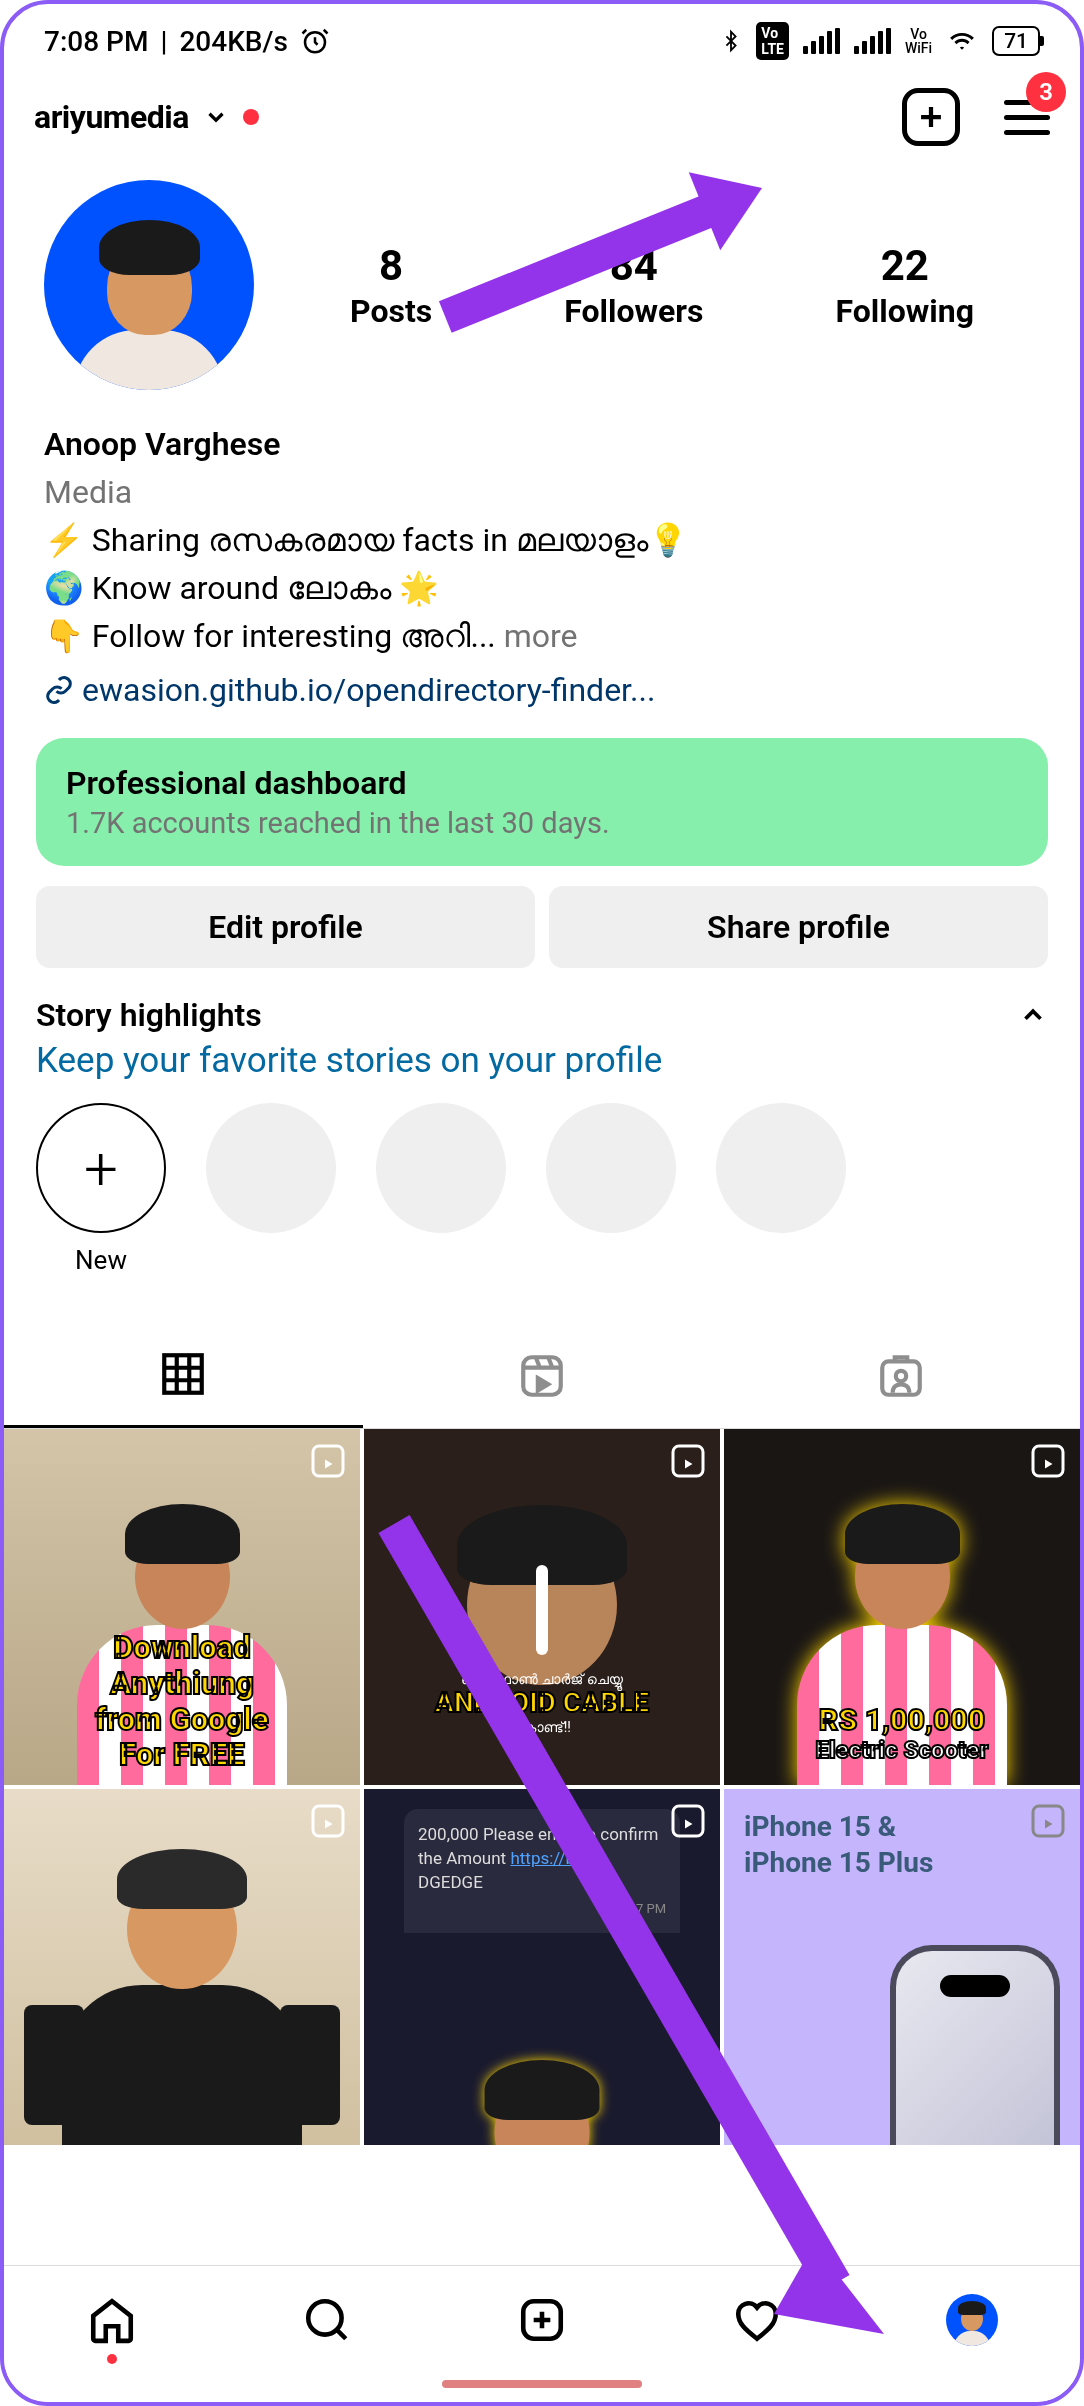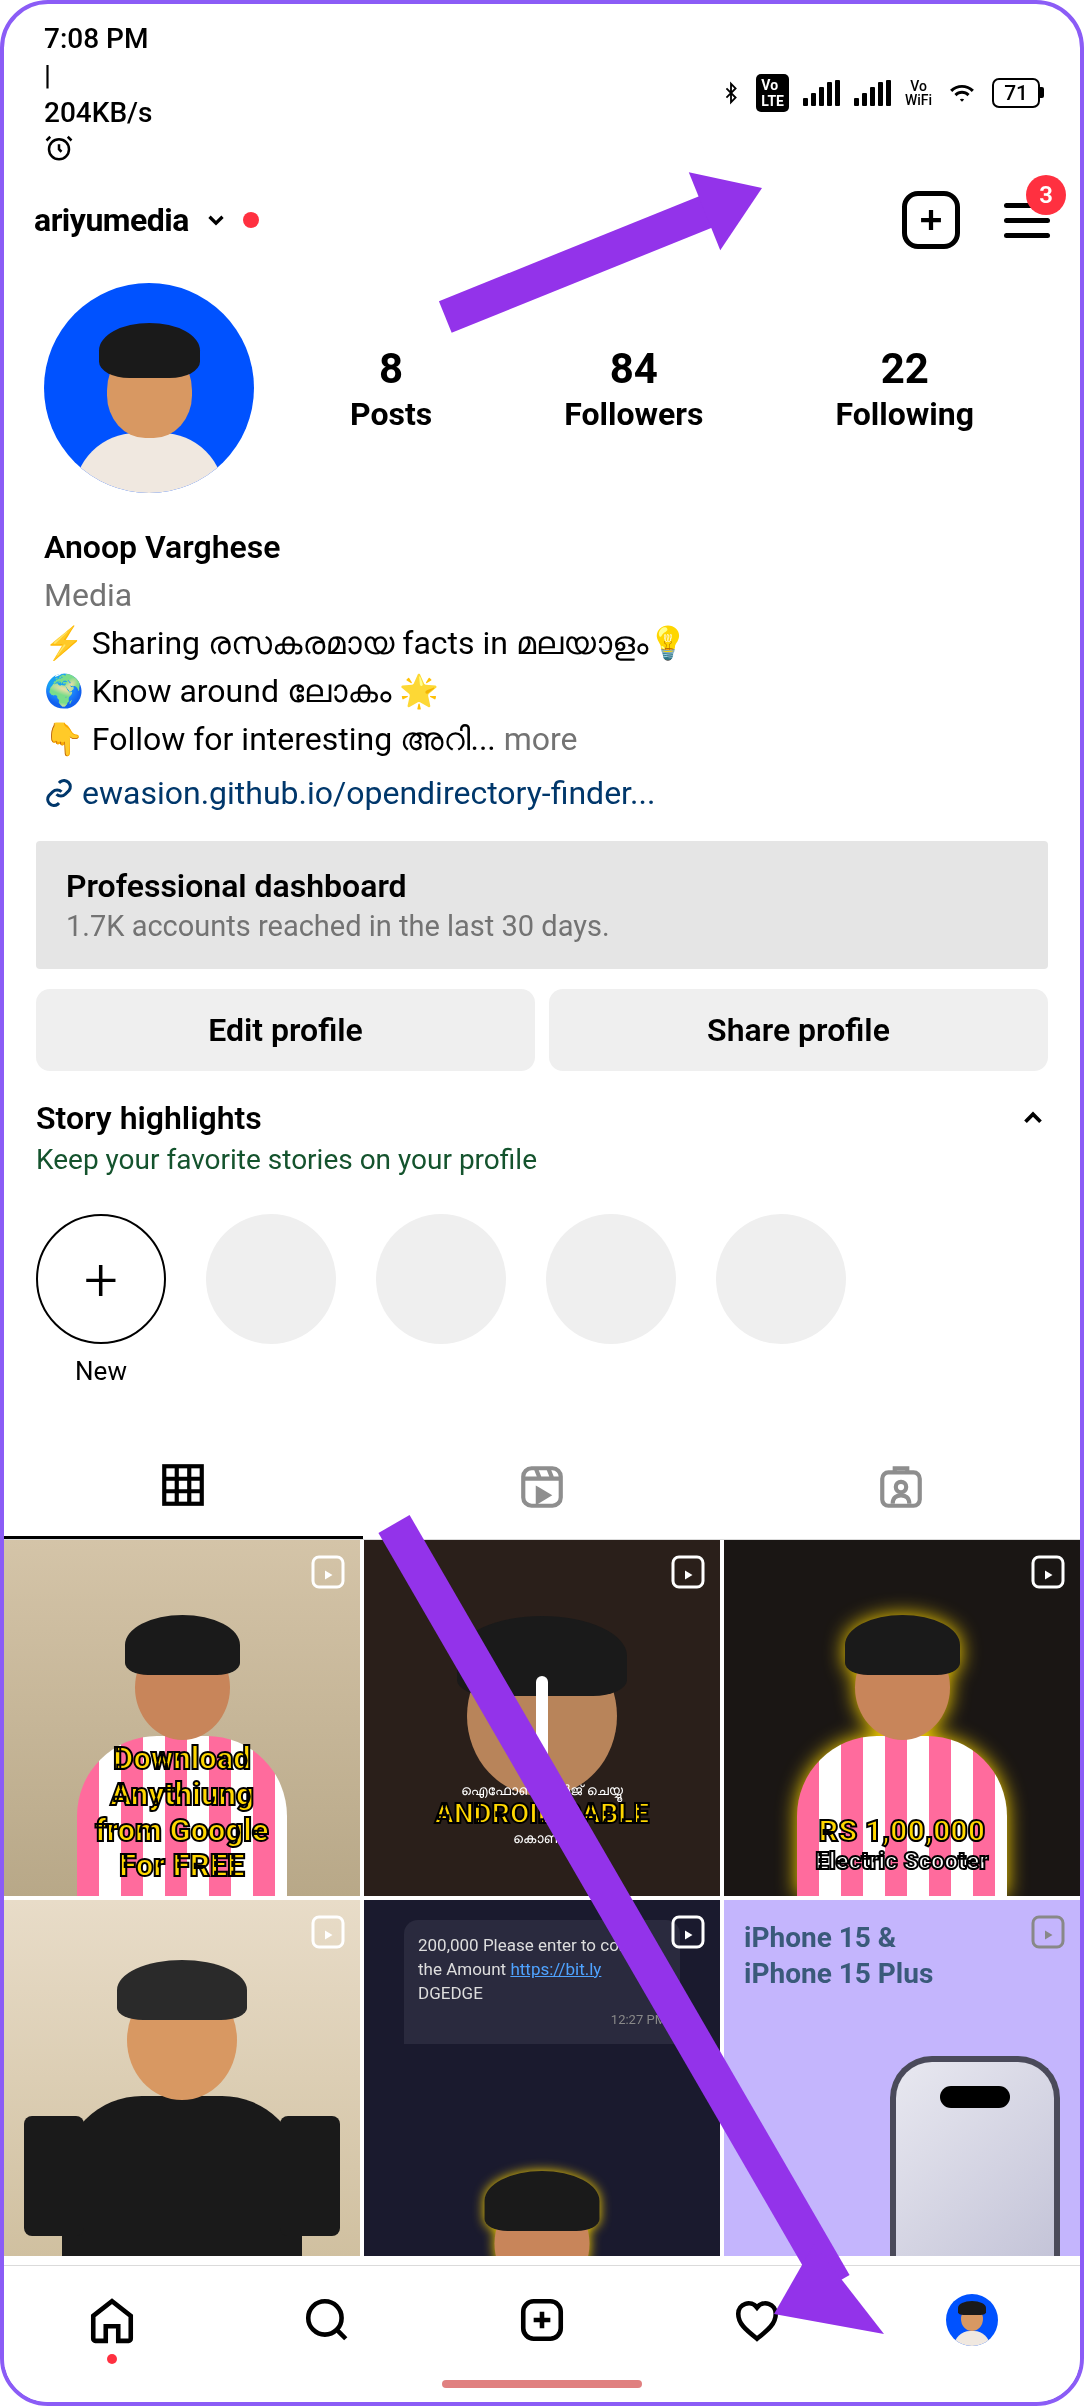--- a/index.html
+++ b/index.html
@@ -1,19 +1,19 @@
 <!DOCTYPE html>
 <html><head>
 <meta charset="utf-8">
 <style>
 * { margin: 0; padding: 0; box-sizing: border-box; font-family: -apple-system, BlinkMacSystemFont, 'Segoe UI', Roboto, Helvetica, Arial, sans-serif; }
 body { width: 1084px; height: 2406px; background: #fff; border: 4px solid #8b5cf6; border-radius: 48px; overflow: hidden; position: relative; }
 
 .status-bar { display: flex; justify-content: space-between; align-items: center; padding: 18px 40px 8px; font-size: 28px; font-weight: 500; }
-.status-left { display: flex; align-items: flex-start; gap: 4px; flex-direction: column; }
+.status-left { display: flex; align-items: center; gap: 12px; }
 .status-right { display: flex; align-items: center; gap: 14px; }
 .battery-box { border: 2.5px solid #000; border-radius: 7px; padding: 1px 10px; font-size: 21px; position: relative; }
 .battery-box::after { content: ''; position: absolute; right: -6px; top: 30%; width: 4px; height: 40%; background: #000; border-radius: 0 2px 2px 0; }
 
 .header { display: flex; justify-content: space-between; align-items: center; padding: 20px 30px 24px; }
 .username-row { display: flex; align-items: center; gap: 14px; }
 .username { font-size: 32px; font-weight: 700; letter-spacing: -0.5px; }
 .chevron-down { width: 26px; height: 26px; }
 .red-dot { width: 16px; height: 16px; background: #ff3040; border-radius: 50%; }
 .header-actions { display: flex; align-items: center; gap: 44px; position: relative; }
@@ -34,31 +34,31 @@
 .stat-num { font-size: 42px; font-weight: 700; }
 .stat-label { font-size: 32px; font-weight: 700; margin-top: 2px; }
 
 .bio { padding: 0 40px 24px; font-size: 32px; line-height: 1.5; }
 .bio-name { font-weight: 600; }
 .bio-cat { color: #737373; }
 .bio-more { color: #737373; }
 .bio-link { color: #00376b; display: flex; align-items: center; gap: 8px; margin-top: 6px; }
 .link-icon { width: 30px; height: 30px; }
 
-.dashboard { margin: 0 32px 20px; background: #e5e5e5; border-radius: 4px; padding: 26px 30px; }
+.dashboard { margin: 0 32px 20px; background: #86efac; border-radius: 28px; padding: 26px 30px; }
 .dashboard-title { font-size: 32px; font-weight: 600; margin-bottom: 4px; }
 .dashboard-sub { font-size: 29px; color: #737373; }
 
 .action-row { display: flex; gap: 14px; padding: 0 32px 28px; }
 .action-btn { flex: 1; background: #efefef; border: none; border-radius: 14px; padding: 22px; font-size: 32px; font-weight: 600; text-align: center; }
 
 .highlights { padding: 0 32px 10px; }
 .highlights-head { display: flex; justify-content: space-between; align-items: center; margin-bottom: 6px; }
 .highlights-title { font-size: 32px; font-weight: 600; }
-.highlights-sub { font-size: 28px; color: #14532d; margin-bottom: 38px; }
+.highlights-sub { font-size: 35px; color: #0369a1; margin-bottom: 22px; }
 .highlights-row { display: flex; gap: 40px; padding-bottom: 12px; }
 .hl-item { text-align: center; }
 .hl-circle { width: 130px; height: 130px; border-radius: 50%; }
 .hl-new { border: 2px solid #000; display: flex; align-items: center; justify-content: center; font-size: 60px; font-weight: 300; }
 .hl-empty { background: #efefef; }
 .hl-label { font-size: 26px; margin-top: 12px; }
 
 .tabs { display: flex; border-bottom: 1px solid #dbdbdb; margin-top: 30px; }
 .tab { flex: 1; display: flex; align-items: center; justify-content: center; padding: 22px 0 26px; }
 .tab.active { border-bottom: 3px solid #000; }

